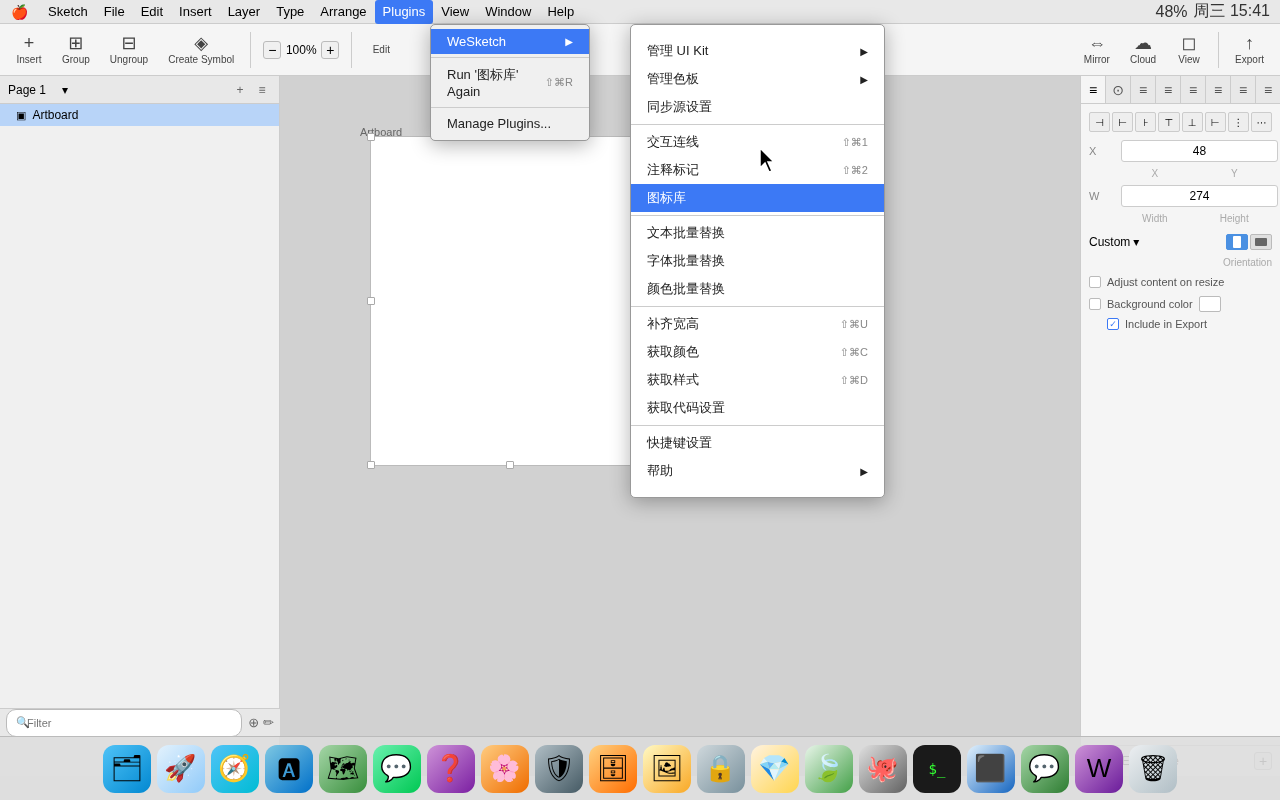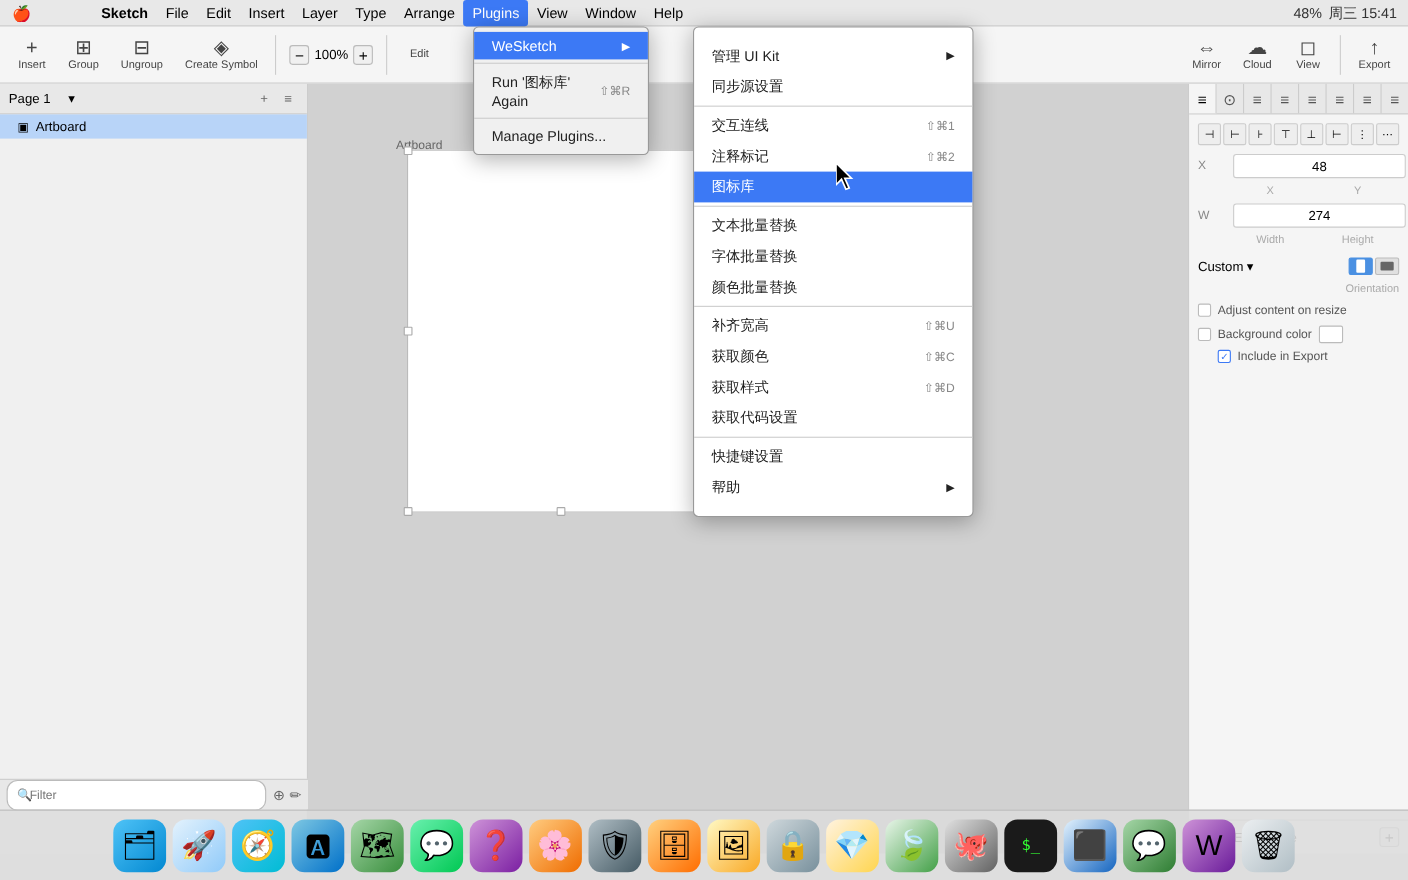--- a/index.html
+++ b/index.html
@@ -30,24 +30,23 @@
       gap: 0;
     }
     .apple-logo {
       width: 40px;
       display: flex;
       align-items: center;
       justify-content: center;
       font-size: 14px;
     }
     .menubar-app {
-      font-weight: 700;
+      font-weight: 400;
       padding: 0 8px;
       font-size: 13px;
-      margin-left: 44px;
     }
     .menubar-item {
       padding: 0 8px;
       font-size: 13px;
       height: 24px;
       display: flex;
       align-items: center;
       cursor: default;
       border-radius: 3px;
     }
@@ -57,21 +56,21 @@
     }
     .menubar-right {
       margin-left: auto;
       display: flex;
       align-items: center;
       gap: 6px;
       padding-right: 10px;
       font-size: 12px;
       color: #333;
     }
-    .menubar-right span { font-size: 13px; }
+    .menubar-right span { font-size: 16px; }
 
     
     .toolbar {
       width: 100%;
       height: 52px;
       background: #f5f5f5;
       border-bottom: 1px solid #ccc;
       display: flex;
       align-items: center;
       padding: 0 8px;
@@ -706,20 +705,23 @@
   </div>
   <div class="menu-sep"></div>
   <div class="menu-item">
     <span>Manage Plugins...</span>
   </div>
 </div>
 
 <div class="wesketch-submenu">
   <div class="menu-item has-arrow">
     <span>管理 UI Kit</span>
+  </div>
+  <div class="menu-item has-arrow">
+    <span>管理色板</span>
   </div>
   <div class="menu-item">
     <span>同步源设置</span>
   </div>
   <div class="menu-sep"></div>
   <div class="menu-item">
     <span>交互连线</span>
     <span class="shortcut">⇧⌘1</span>
   </div>
   <div class="menu-item">

